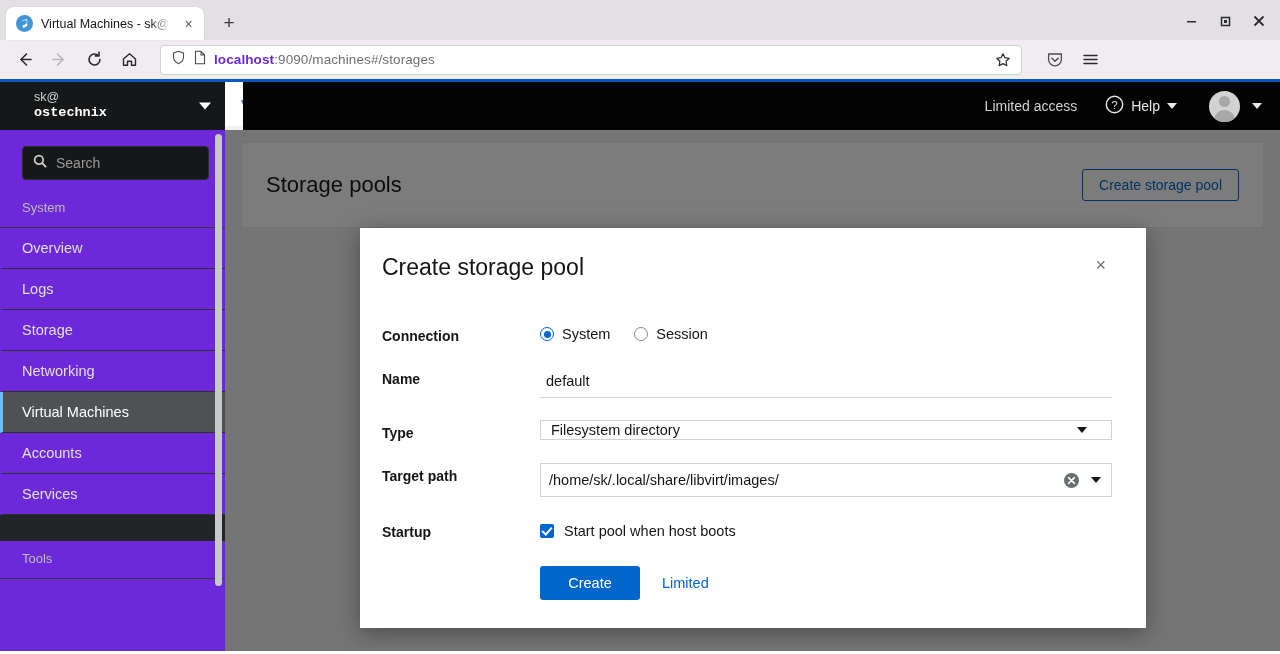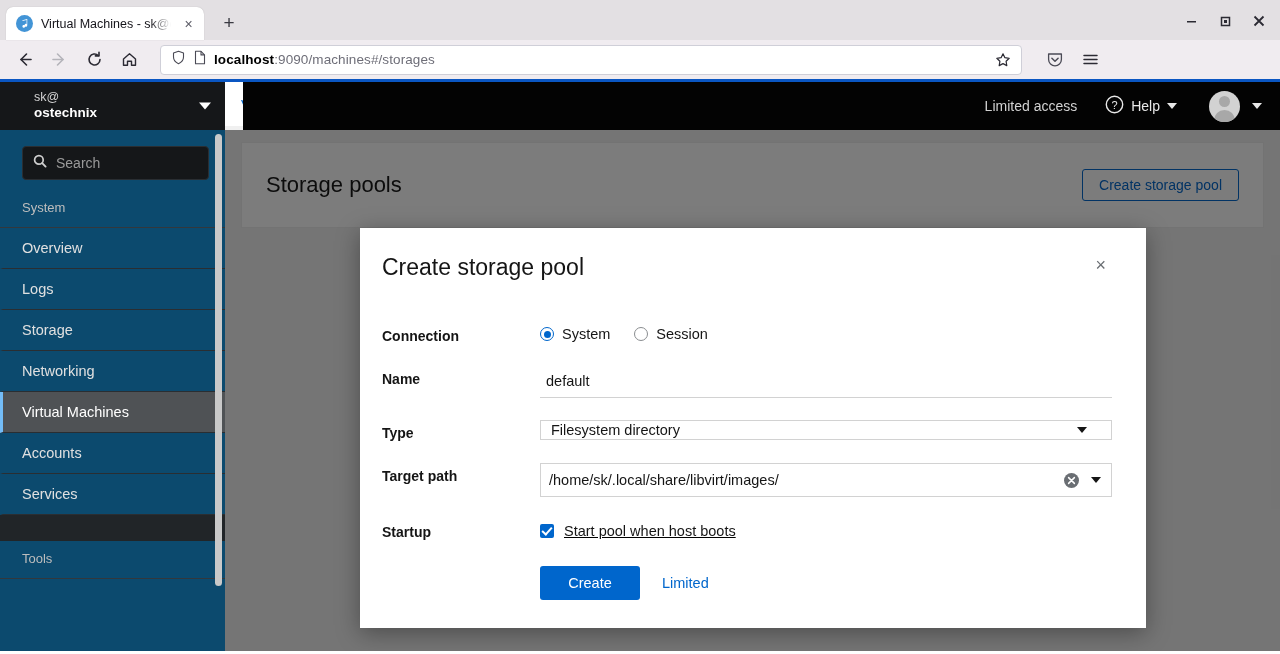--- a/index.html
+++ b/index.html
@@ -94,21 +94,21 @@
     padding: 0 6px 0 10px;
     gap: 7px;
   }
   .url-text {
     flex: 1 1 auto;
     font-size: 13.5px;
     color: #6e6e78;
     white-space: nowrap;
     letter-spacing: .1px;
   }
-  .url-text b { color: #000000; font-weight: 700; }
+  .url-text b { color: #6d28d9; font-weight: 700; }
   .url-star { width: 24px; height: 24px; display:flex; align-items:center; justify-content:center; }
   .navbar-right { display: flex; align-items: center; gap: 3px; padding-left: 10px; }
 
   
   #app {
     position: relative;
     width: 1280px;
     height: 569px;
     display: flex;
     background: #fff;
@@ -129,31 +129,31 @@
     height: 48px;
     background: #151719;
     display: flex;
     align-items: center;
     padding: 0 14px 0 34px;
     position: relative;
     flex: 0 0 48px;
   }
   .sb-host-names { line-height: 1.25; }
   .sb-host-user { font-size: 12.5px; color: #d2d2d2; }
-  .sb-host-name { font-size: 13.5px; font-weight: 700; color: #ffffff; }
+  .sb-host-name { font-size: 13.5px; font-weight: 700; color: #ffffff; font-family: Liberation Mono, monospace; }
   .sb-host-caret {
     position: absolute; right: 14px; top: 50%; transform: translateY(-50%);
     width: 0; height: 0;
     border-left: 6px solid transparent;
     border-right: 6px solid transparent;
     border-top: 7px solid #ffffff;
   }
   .sb-scroll {
     flex: 1 1 auto;
-    background: #0c4a6e;
+    background: #6d28d9;
     overflow: hidden;
     position: relative;
     padding-top: 8px;
   }
   .sb-searchwrap { padding: 8px 16px 10px 22px; }
   .sb-search {
     height: 34px;
     background: #151719;
     border: 1px solid #2a2e32;
     border-radius: 4px;
@@ -354,21 +354,21 @@
     font-size: 14.5px; color: #151515;
   }
   .combo-value { flex: 1 1 auto; }
   .clear-icon {
     width: 15px; height: 15px; border-radius: 50%;
     background: #6a6e73;
     display: flex; align-items: center; justify-content: center;
     color: #fff; font-size: 11px; line-height: 1;
     flex: 0 0 auto;
   }
-  .check-row { display: flex; align-items: center; gap: 10px; padding-top: 4px; text-decoration: underline; }
+  .check-row { display: flex; align-items: center; gap: 10px; padding-top: 4px; }
   .chk {
     width: 14px; height: 14px; border-radius: 2px;
     background: #06c; position: relative; flex: 0 0 auto;
   }
   .chk::after {
     content: "";
     position: absolute; left: 4px; top: 1px;
     width: 4px; height: 8px;
     border: solid #fff; border-width: 0 2px 2px 0;
     transform: rotate(42deg);

